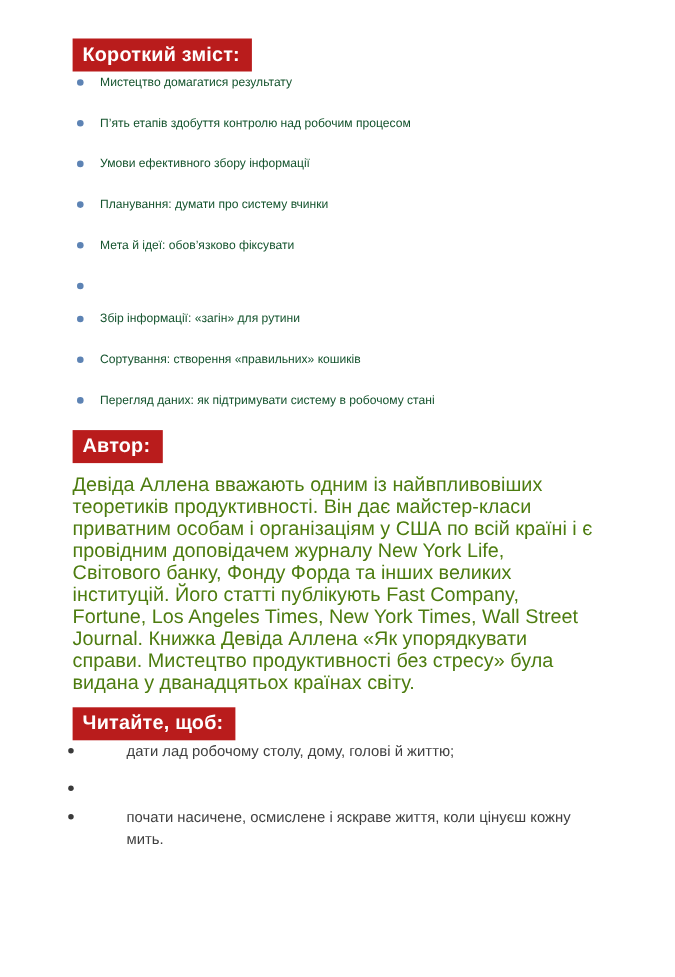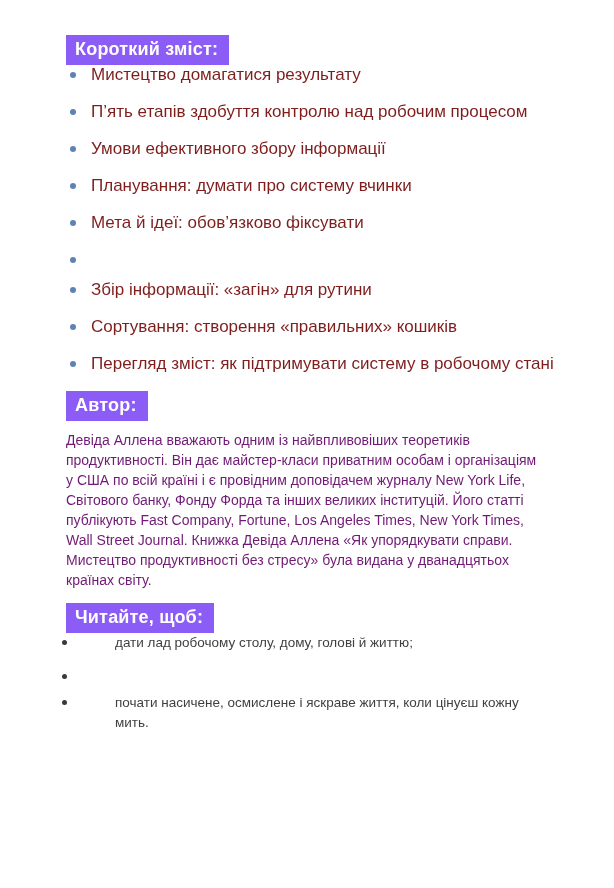--- a/index.html
+++ b/index.html
@@ -18,61 +18,61 @@
     width: 614px;
     height: 888px;
     overflow: hidden;
     background: #ffffff;
   }
   .content {
     padding: 0 60px 0 66px;
   }
   .chip {
     display: inline-block;
-    background: #8b5cf6;
+    background: #b91c1c;
     color: #ffffff;
     font-weight: bold;
     font-size: 18px;
     line-height: 21px;
     padding: 4px 11px 5px 9px;
     letter-spacing: 0.2px;
   }
   .section-summary { margin-top: 35px; }
   ul.list {
     list-style: none;
     margin: 0;
     padding: 0;
   }
   ul.list li {
     display: flex;
     align-items: flex-start;
   }
   .list-blue { margin-top: 15px; }
   .list-blue li {
-    font-size: 17px;
+    font-size: 11px;
     line-height: 20px;
     margin-bottom: 17px;
-    color: #7f1d1d;
+    color: #14532d;
     text-align: right;
   }
   .list-blue .bullet {
     flex: 0 0 auto;
     width: 6px;
     height: 6px;
     border-radius: 50%;
     background: #5d83b4;
     margin: 7px 15px 0 4px;
   }
   .section-author { margin-top: 8px; }
   .author-text {
     width: 474px;
     margin: 9px 0 0 0;
-    font-size: 14px;
+    font-size: 18px;
     line-height: 20px;
-    color: #701a75;
+    color: #4d7c0f;
   }
   .section-readto { margin-top: 13px; }
   .list-black { margin-top: 8px; }
   .list-black li {
     font-size: 13.5px;
     line-height: 20px;
     margin-bottom: 14px;
     color: #3f3f3f;
   }
   .list-black .bullet {
@@ -121,21 +121,21 @@
           <li>
             <span class="bullet"></span>
             <span class="item-text">Збір інформації: «загін» для рутини</span>
           </li>
           <li>
             <span class="bullet"></span>
             <span class="item-text">Сортування: створення «правильних» кошиків</span>
           </li>
           <li>
             <span class="bullet"></span>
-            <span class="item-text">Перегляд зміст: як підтримувати систему в робочому стані</span>
+            <span class="item-text">Перегляд даних: як підтримувати систему в робочому стані</span>
           </li>
         </ul>
     </section>
 
     <section class="section-author">
       <div class="chip">Автор:</div>
       <p class="author-text">Девіда Аллена вважають одним із найвпливовіших теоретиків продуктивності. Він дає майстер-класи приватним особам і організаціям у США по всій країні і є провідним доповідачем журналу New York Life, Світового банку, Фонду Форда та інших великих інституцій. Його статті публікують Fast Company, Fortune, Los Angeles Times, New York Times, Wall Street Journal. Книжка Девіда Аллена «Як упорядкувати справи. Мистецтво продуктивності без стресу» була видана у дванадцятьох країнах світу.</p>
     </section>
 
     <section class="section-readto">

